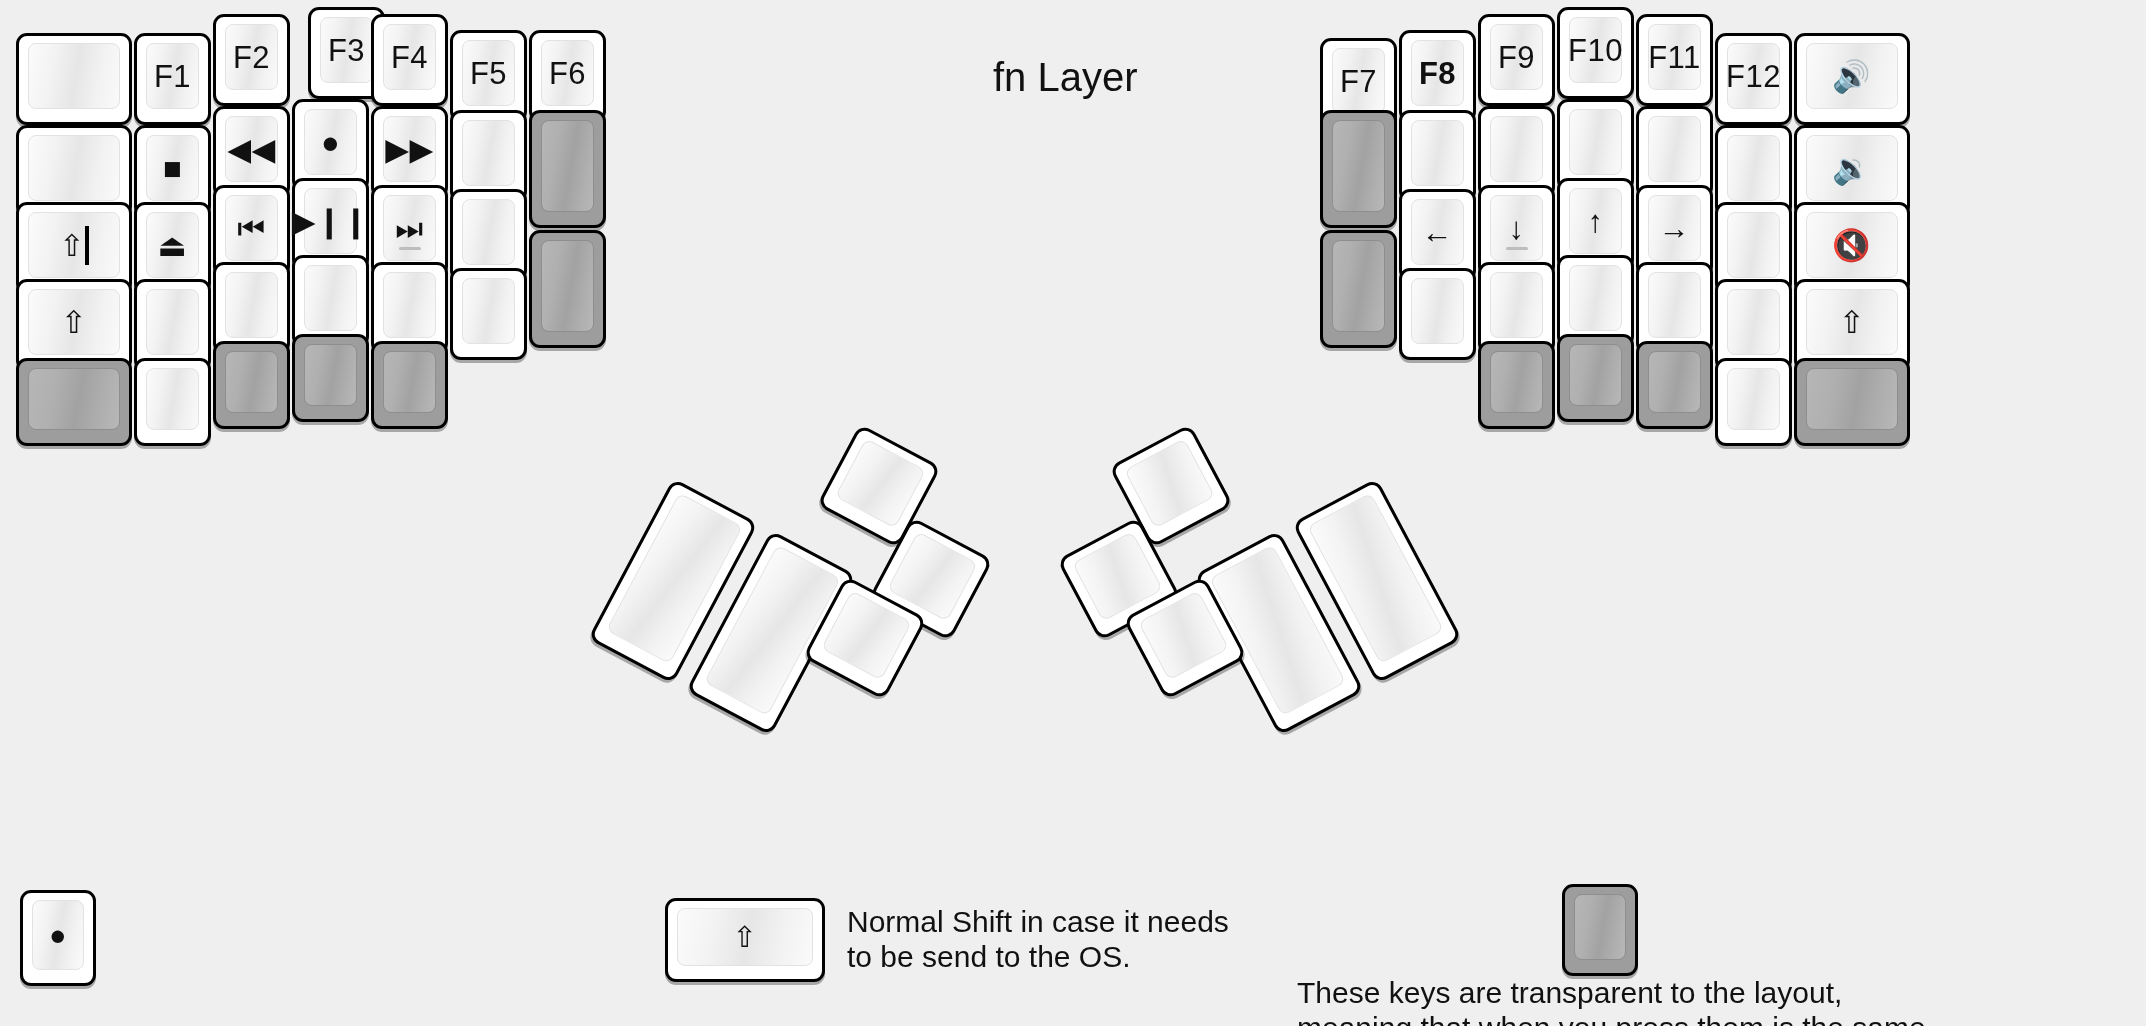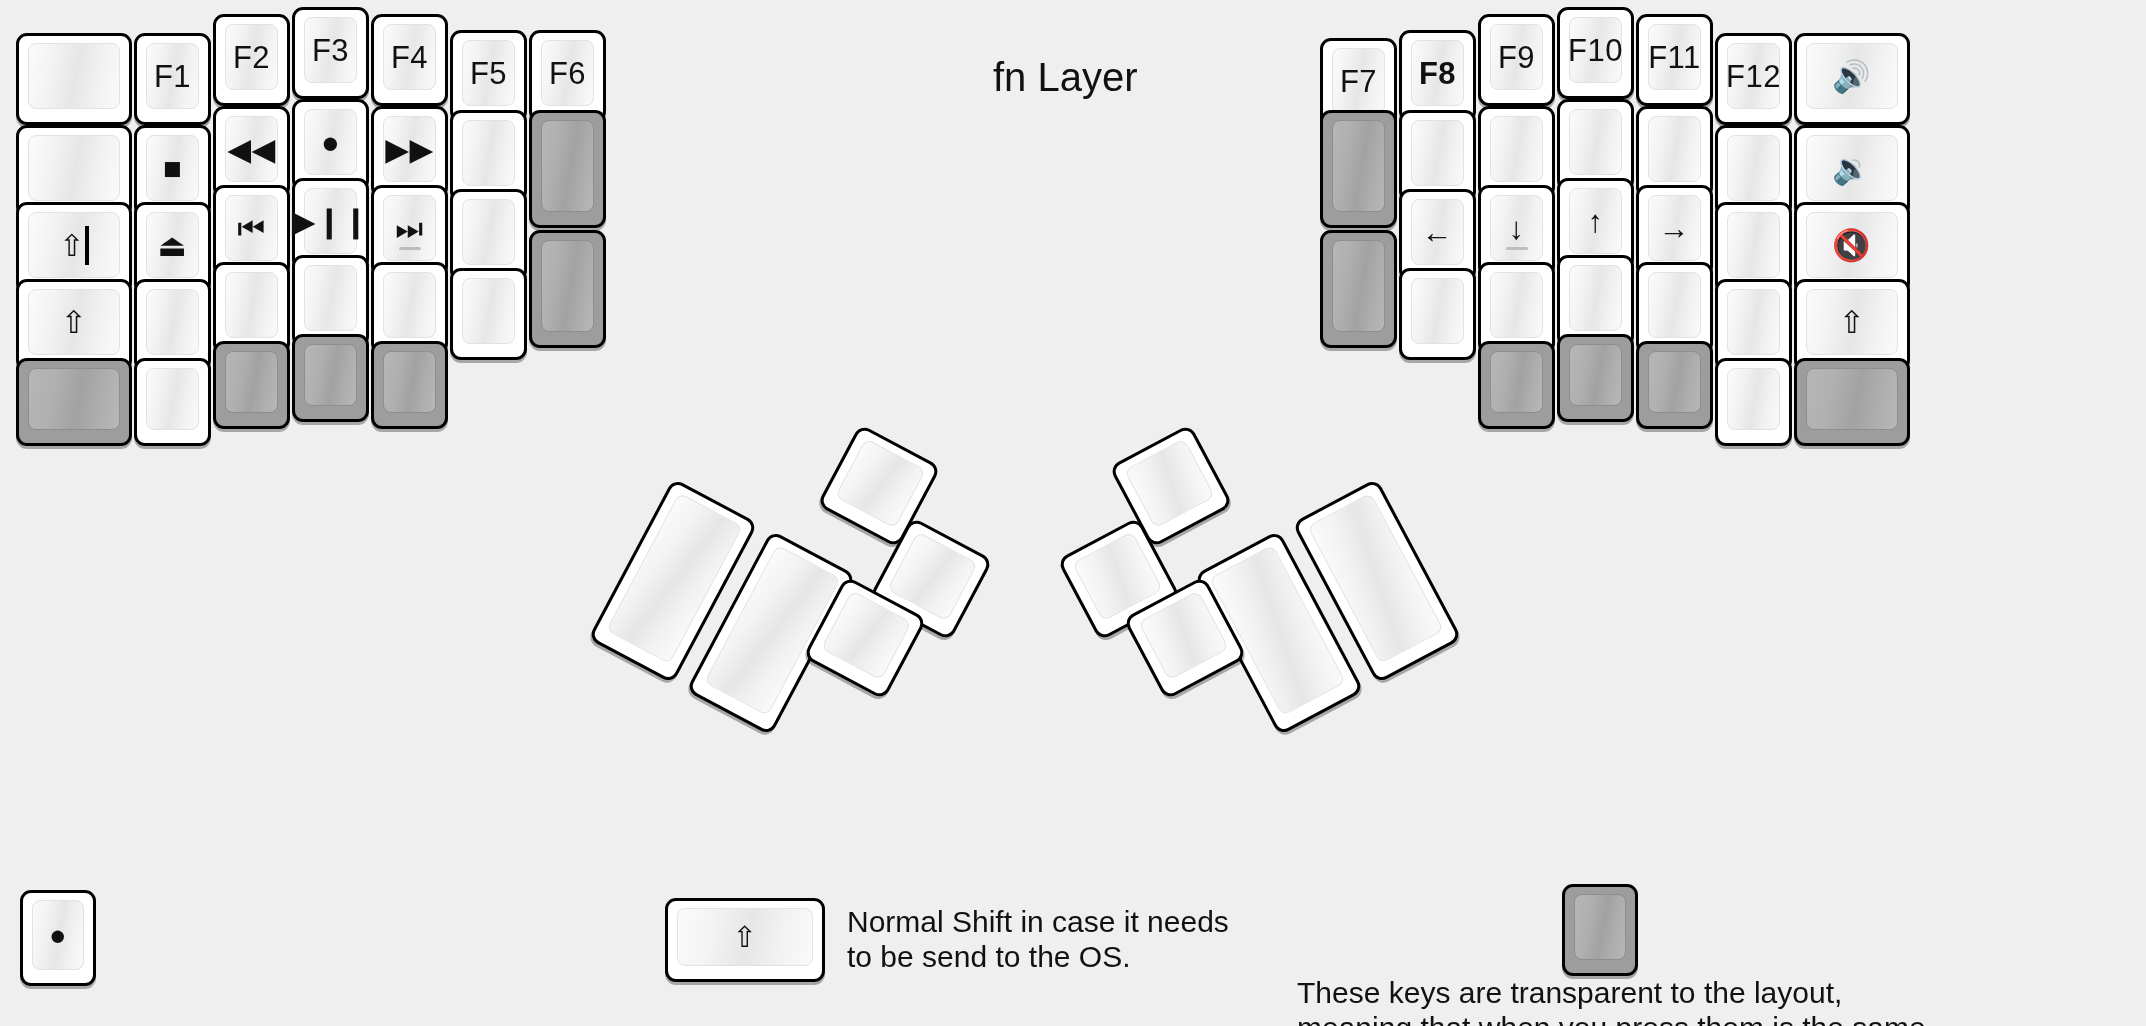--- a/index.html
+++ b/index.html
@@ -149,21 +149,21 @@
       <div class="key" style="left: 213px; top: 262px; width: 77px; height: 92px;">
         <div class="top">
           <span class="lbl glyph"></span>
         </div>
       </div>
       <div class="key trans" style="left: 213px; top: 341px; width: 77px; height: 88px;">
         <div class="top">
           <span class="lbl glyph"></span>
         </div>
       </div>
-      <div class="key" style="left: 292px; top: 7px; width: 77px; height: 92px;">
+      <div class="key" style="left: 308px; top: 7px; width: 77px; height: 92px;">
         <div class="top">
           <span class="lbl glyph">F3</span>
         </div>
       </div>
       <div class="key" style="left: 292px; top: 99px; width: 77px; height: 92px;">
         <div class="top">
           <span class="lbl glyph">●</span>
         </div>
       </div>
       <div class="key" style="left: 292px; top: 178px; width: 77px; height: 92px;">

